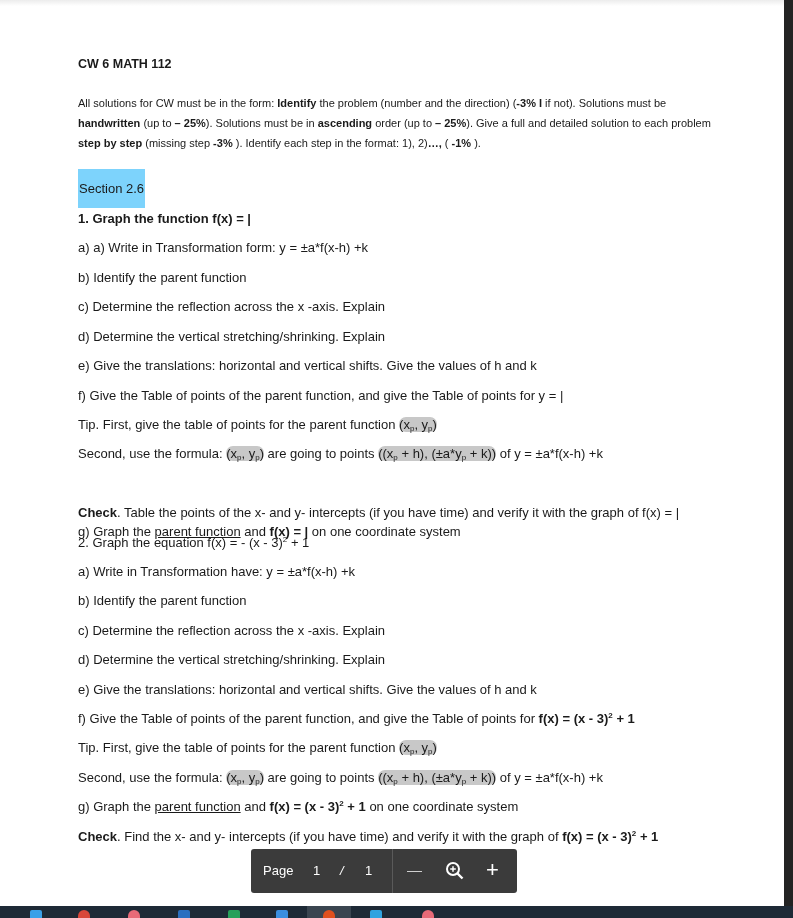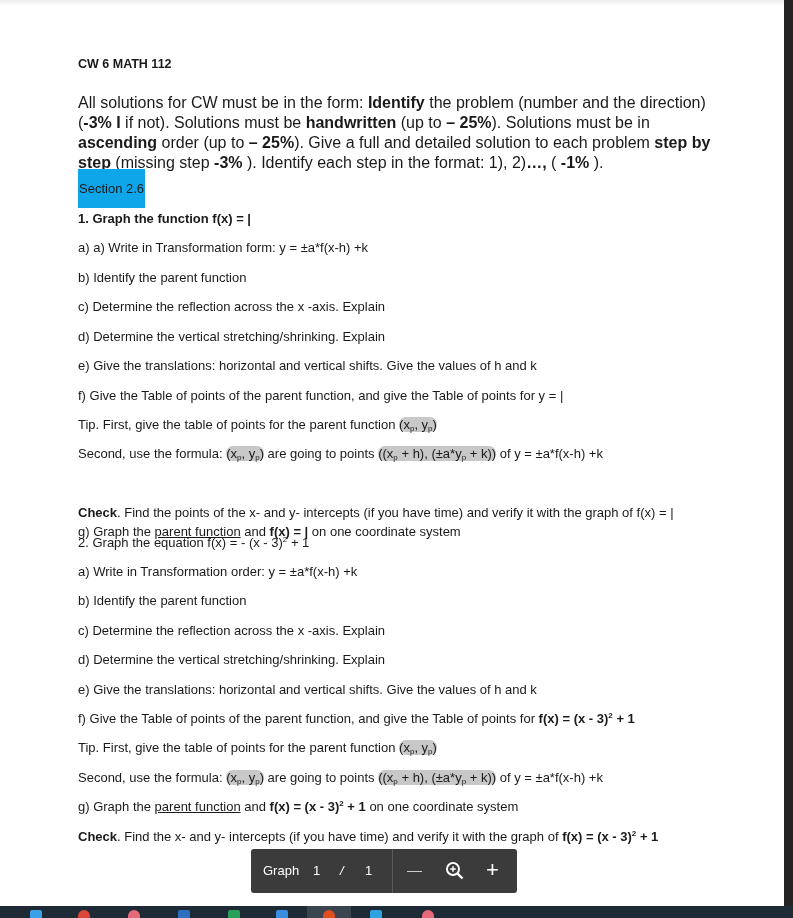--- a/index.html
+++ b/index.html
@@ -3,23 +3,23 @@
 <meta charset="utf-8">
 <style>
   html, body { margin:0; padding:0; }
   body { width:793px; height:918px; position:relative; overflow:hidden; background:#ffffff; font-family:"Liberation Sans", sans-serif; color:#1a1a1a; }
   .viewer { position:absolute; left:0; top:0; width:628px; height:906px; background:#ffffff; }
   .topfade { position:absolute; left:0; top:0; width:784px; height:6px; background:linear-gradient(#ececec,#ffffff); }
   .rightbar { position:absolute; left:784px; top:0; width:9px; height:906px; background:#232323; }
   .page { position:absolute; left:0; top:0; width:784px; height:906px; }
   .line { position:absolute; left:78px; font-size:13px; line-height:16px; white-space:nowrap; }
   .title { top:56px; font-weight:bold; font-size:12.5px; }
-  .para { position:absolute; left:78px; top:93px; width:640px; font-size:16px; line-height:20px; }
+  .para { position:absolute; left:78px; top:93px; width:640px; font-size:11px; line-height:20px; }
   b { font-weight:bold; }
-  .hl-yellow { background:#0ea5e9; padding:12px 1px; }
+  .hl-yellow { background:#7dd3fc; padding:12px 1px; }
   .hl-gray { background:#c8c8c8;border-radius:7px; }
   .u { text-decoration:underline; }
   sub { font-size:8px; vertical-align:-2px; line-height:0; }
   sup { font-size:8px; vertical-align:5px; line-height:0; }
   .toolbar { position:absolute; left:251px; top:849px; width:266px; height:44px; background:#3b3b3b; border-radius:3px; color:#ffffff; font-size:13px; }
   .toolbar .lbl { position:absolute; top:14px; }
   .toolbar .sep { position:absolute; left:141px; top:0; width:1px; height:44px; background:#5a5a5a; }
   .taskbar { position:absolute; left:0; top:906px; width:793px; height:12px; background:#1e2a36; }
   .tb-icon { position:absolute; top:910px; width:12px; height:8px; border-radius:2px 2px 0 0; }
   .tb-active { position:absolute; left:307px; top:906px; width:44px; height:12px; background:#3a4550; }
@@ -40,37 +40,37 @@
     <div class="line" style="top:211px;font-weight:bold;">1. Graph the function f(x) = |</div>
     <div class="line" style="top:240px;">a) a) Write in Transformation form: y = ±a*f(x-h) +k</div>
     <div class="line" style="top:270px;">b) Identify the parent function</div>
     <div class="line" style="top:299px;">c) Determine the reflection across the x -axis. Explain</div>
     <div class="line" style="top:329px;">d) Determine the vertical stretching/shrinking. Explain</div>
     <div class="line" style="top:358px;">e) Give the translations: horizontal and vertical shifts. Give the values of h and k</div>
     <div class="line" style="top:388px;">f) Give the Table of points of the parent function, and give the Table of points for y = |</div>
     <div class="line" style="top:417px;"><span>Tip. First, give the table of points for the parent function </span><span class="hl-gray"><span>(x</span><sub>p</sub><span>, y</span><sub>p</sub><span>)</span></span></div>
     <div class="line" style="top:446px;"><span>Second, use the formula: </span><span class="hl-gray"><span>(x</span><sub>p</sub><span>, y</span><sub>p</sub><span>)</span></span><span> are going to points </span><span class="hl-gray"><span>((x</span><sub>p</sub><span> + h), (±a*y</span><sub>p</sub><span> + k))</span></span><span> of y = ±a*f(x-h) +k</span></div>
     <div class="line" style="top:476px;margin-top:48px;"><span>g) Graph the </span><span class="u">parent function</span><span> and </span><b>f(x) = |</b><span> on one coordinate system</span></div>
-    <div class="line" style="top:505px;"><b>Check</b><span>. Find the points of the x- and y- intercepts (if you have time) and verify it with the graph of f(x) = |</span></div>
+    <div class="line" style="top:505px;"><b>Check</b><span>. Table the points of the x- and y- intercepts (if you have time) and verify it with the graph of f(x) = |</span></div>
 
     <div class="line" style="top:535px;font-weight:normal;"><span>2. Graph the equation f(x) = - (x - 3)</span><sup>2</sup><span> + 1</span></div>
-    <div class="line" style="top:564px;">a) Write in Transformation order: y = ±a*f(x-h) +k</div>
+    <div class="line" style="top:564px;">a) Write in Transformation have: y = ±a*f(x-h) +k</div>
     <div class="line" style="top:593px;">b) Identify the parent function</div>
     <div class="line" style="top:623px;">c) Determine the reflection across the x -axis. Explain</div>
     <div class="line" style="top:652px;">d) Determine the vertical stretching/shrinking. Explain</div>
     <div class="line" style="top:682px;">e) Give the translations: horizontal and vertical shifts. Give the values of h and k</div>
     <div class="line" style="top:711px;"><span>f) Give the Table of points of the parent function, and give the Table of points for </span><b><span>f(x) = (x - 3)</span><sup>2</sup><span> + 1</span></b></div>
     <div class="line" style="top:740px;"><span>Tip. First, give the table of points for the parent function </span><span class="hl-gray"><span>(x</span><sub>p</sub><span>, y</span><sub>p</sub><span>)</span></span></div>
     <div class="line" style="top:770px;"><span>Second, use the formula: </span><span class="hl-gray"><span>(x</span><sub>p</sub><span>, y</span><sub>p</sub><span>)</span></span><span> are going to points </span><span class="hl-gray"><span>((x</span><sub>p</sub><span> + h), (±a*y</span><sub>p</sub><span> + k))</span></span><span> of y = ±a*f(x-h) +k</span></div>
     <div class="line" style="top:799px;"><span>g) Graph the </span><span class="u">parent function</span><span> and </span><b><span>f(x) = (x - 3)</span><sup>2</sup><span> + 1</span></b><span> on one coordinate system</span></div>
     <div class="line" style="top:829px;text-align:center;"><b>Check</b><span>. Find the x- and y- intercepts (if you have time) and verify it with the graph of </span><b><span>f(x) = (x - 3)</span><sup>2</sup><span> + 1</span></b></div>
   </div>
 
   <div class="toolbar">
-    <span class="lbl" style="left:12px;">Graph</span>
+    <span class="lbl" style="left:12px;">Page</span>
     <span class="lbl" style="left:62px;">1</span>
     <span class="lbl" style="left:89px;font-style:italic;">/</span>
     <span class="lbl" style="left:114px;">1</span>
     <div class="sep"></div>
     <span class="lbl" style="left:156px;top:12px;font-size:15px;color:#cfcfcf;">—</span>
     <span style="position:absolute;left:194px;top:12px;">
       <svg width="20" height="20" viewBox="0 0 20 20">
           <circle cx="8" cy="8" r="6" fill="none" stroke="#ffffff" stroke-width="2"></circle>
           <line x1="12.5" y1="12.5" x2="17.5" y2="17.5" stroke="#ffffff" stroke-width="2.4"></line>
           <line x1="5.2" y1="8" x2="10.8" y2="8" stroke="#ffffff" stroke-width="1.5"></line>

